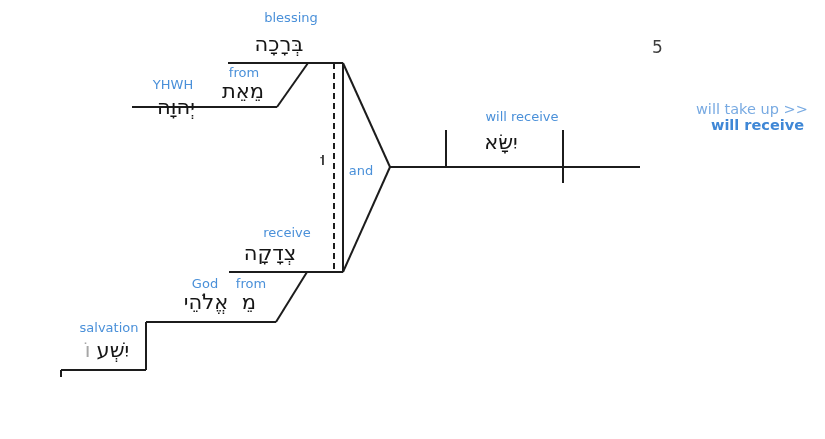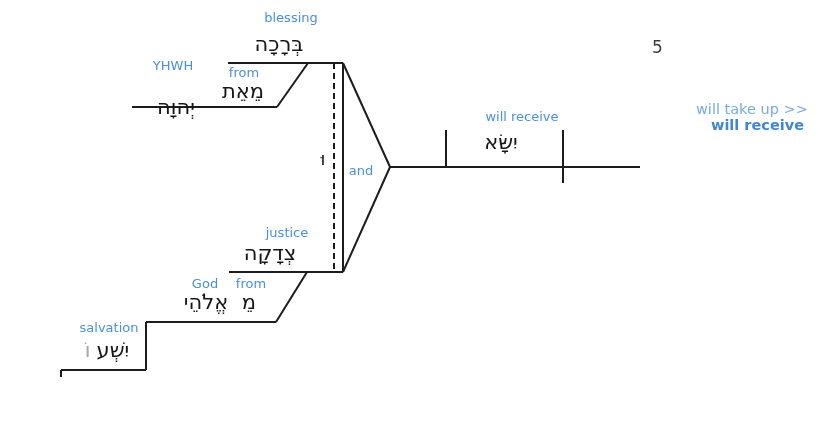--- a/index.html
+++ b/index.html
@@ -44,38 +44,38 @@
       <path d="M18,417 L61,417"></path>
       <path d="M390,167 L640,167"></path>
       <path d="M446,130 L446,167"></path>
       <path d="M563,130 L563,183"></path>
     </g>
   </svg>
 
   <div class="txt gloss cx" style="left:291px; top:11px">blessing</div>
   <div class="txt heb cx" style="left:279px; top:33px">בְּרָכָה</div>
 
-  <div class="txt gloss cx" style="left:173px; top:59px">YHWH</div>
+  <div class="txt gloss cx" style="left:173px; top:78px">YHWH</div>
   <div class="txt heb cx" style="left:176px; top:96px">יְהוָה</div>
 
   <div class="txt gloss cx" style="left:244px; top:66px">from</div>
   <div class="txt heb cx" style="left:243px; top:80px">מֵאֵת</div>
 
   <div class="txt heb-sm cx" style="left:323px; top:149px">וּ</div>
   <div class="txt gloss cx" style="left:361px; top:164px">and</div>
 
   <div class="txt gloss cx" style="left:522px; top:110px">will receive</div>
   <div class="txt heb cx" style="left:501px; top:131px">יִשָּׂא</div>
 
   <div class="txt verse" style="left:652px; top:38px">5</div>
 
   <div class="txt panel-lex" style="left:696px; top:102px">will take up &gt;&gt;</div>
   <div class="txt panel-ctx" style="left:711px; top:118px">will receive</div>
 
-  <div class="txt gloss cx" style="left:287px; top:226px">justice</div>
+  <div class="txt gloss cx" style="left:287px; top:226px">receive</div>
   <div class="txt heb cx" style="left:270px; top:242px">צְדָקָה</div>
 
   <div class="txt gloss cx" style="left:205px; top:277px">God</div>
   <div class="txt heb cx" style="left:206px; top:291px">אֱלֹהֵי</div>
 
   <div class="txt gloss cx" style="left:251px; top:277px">from</div>
   <div class="txt heb cx" style="left:249px; top:291px">מֵ</div>
 
   <div class="txt gloss cx" style="left:109px; top:321px">salvation</div>
   <div class="txt heb cx" style="left:107px; top:339px"><span>יִשְׁע</span><span class="suffix-gray">וֹ</span></div>

